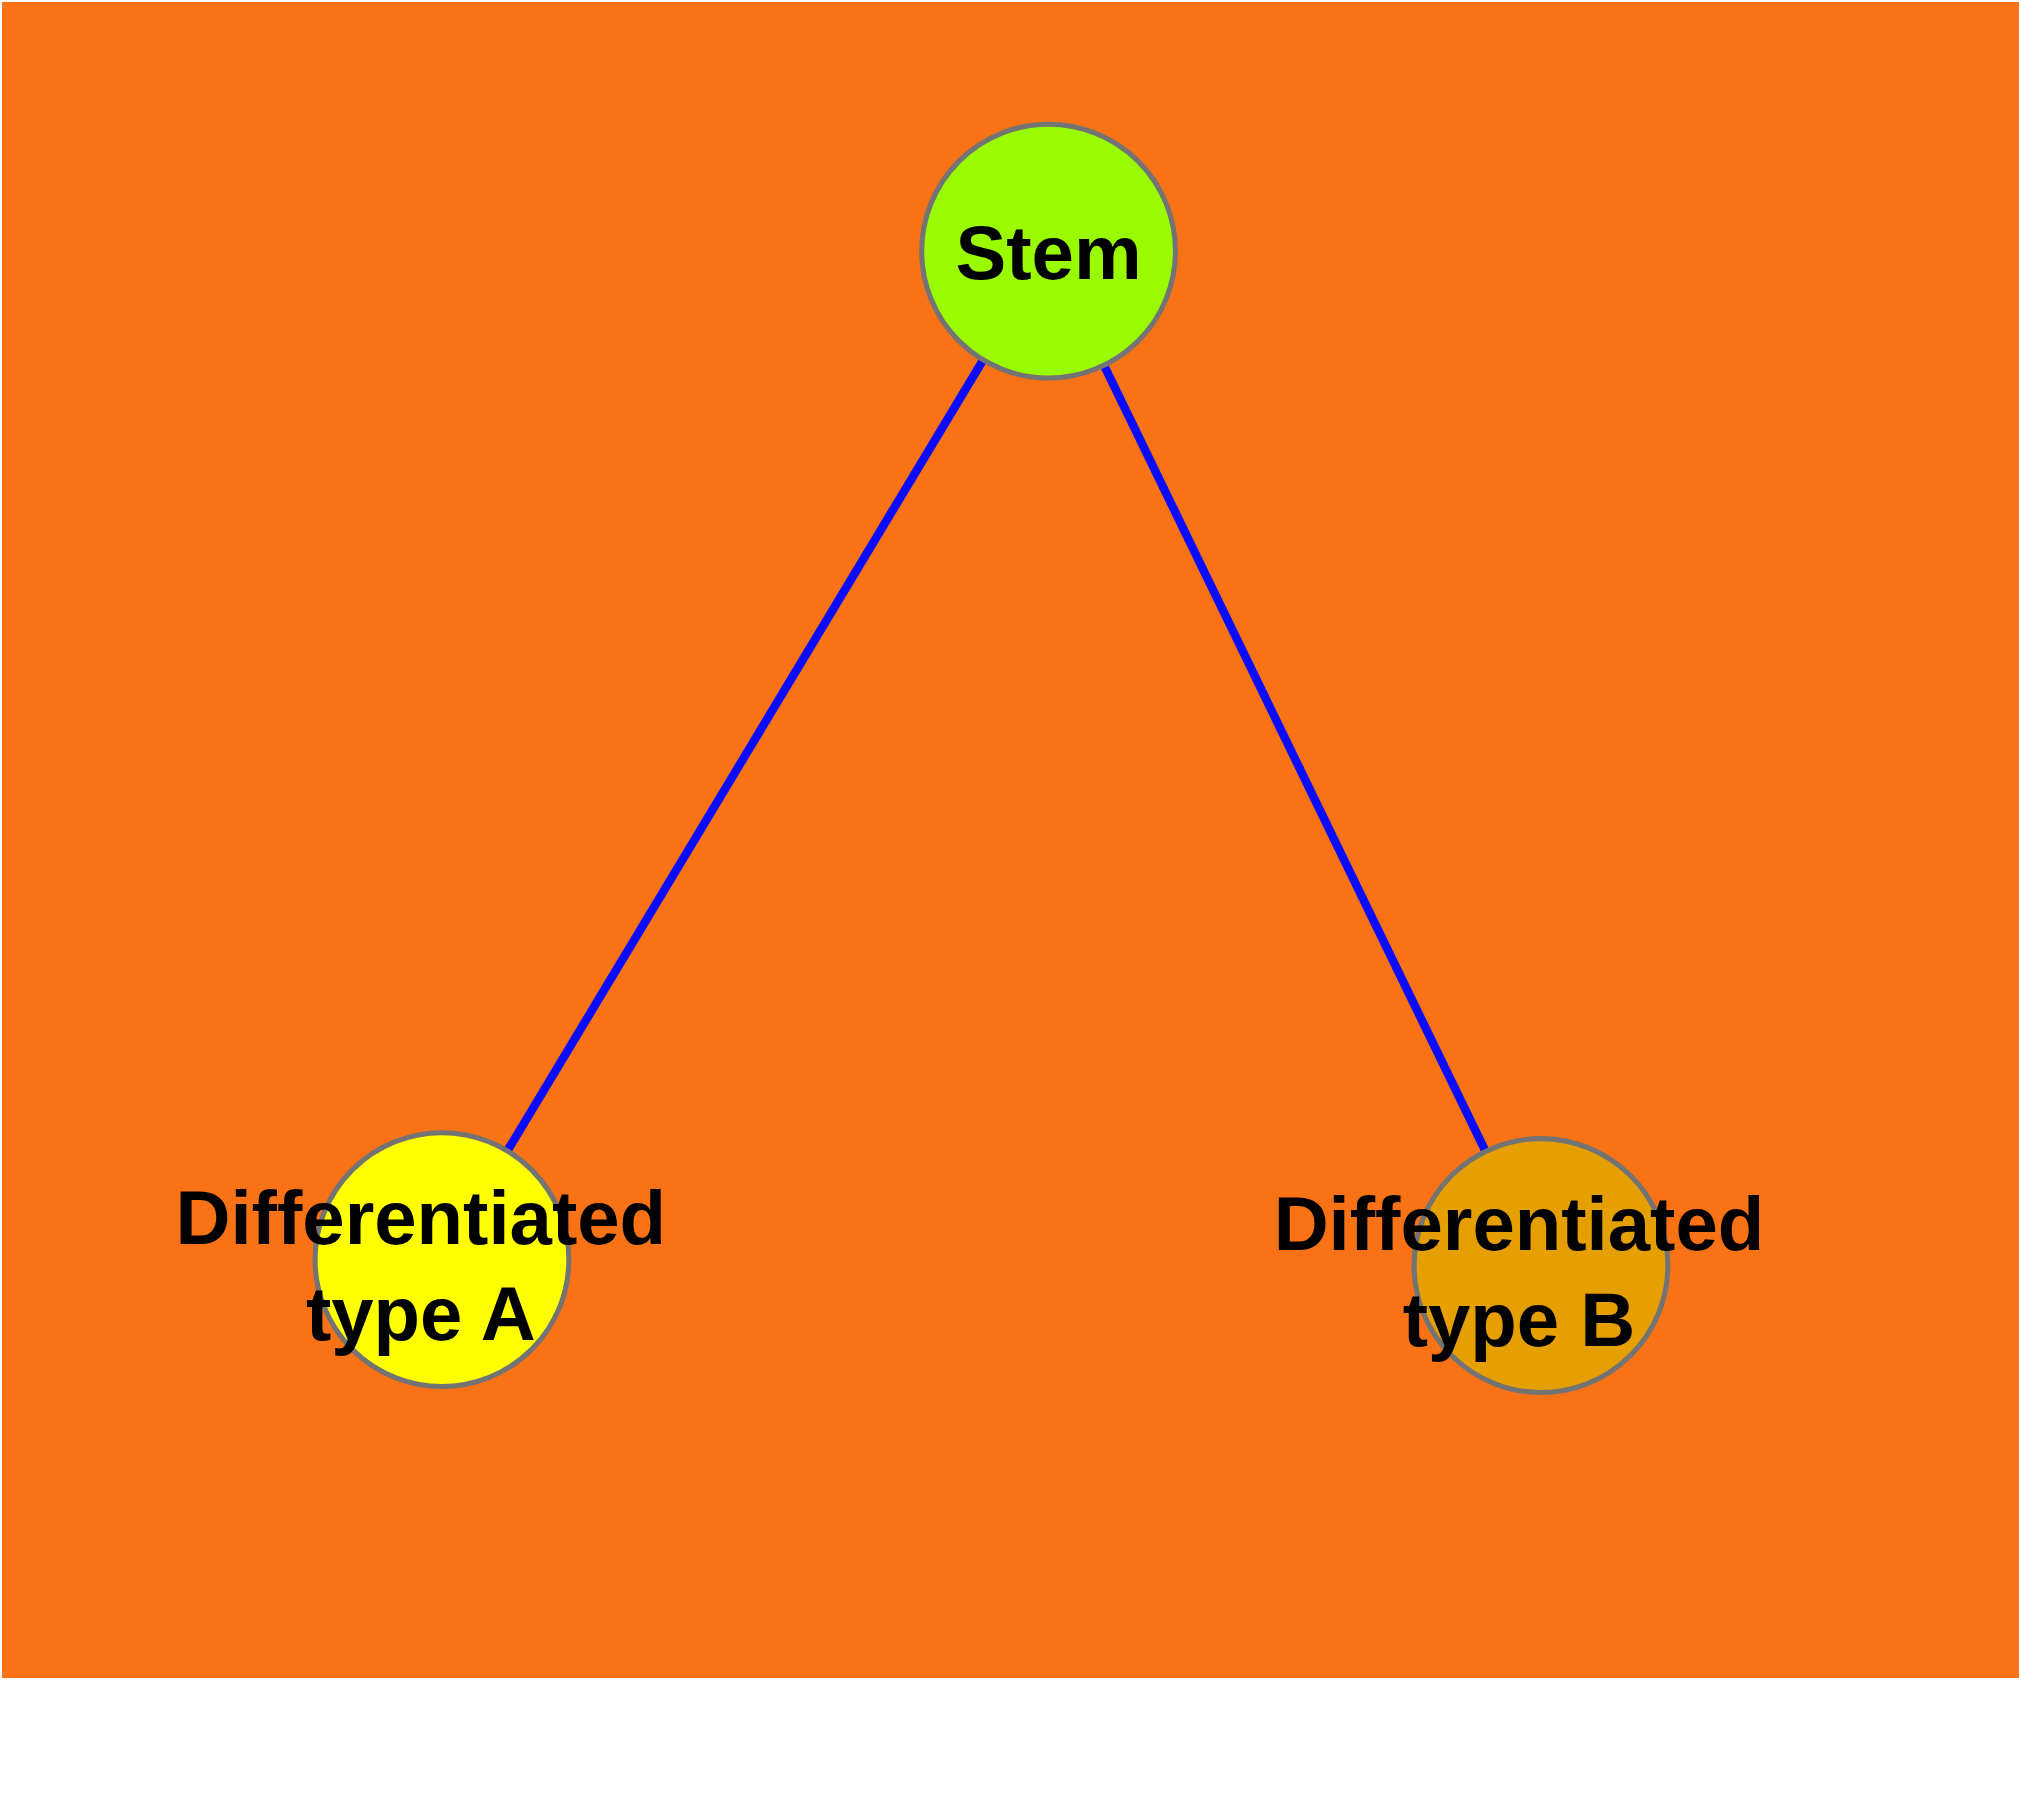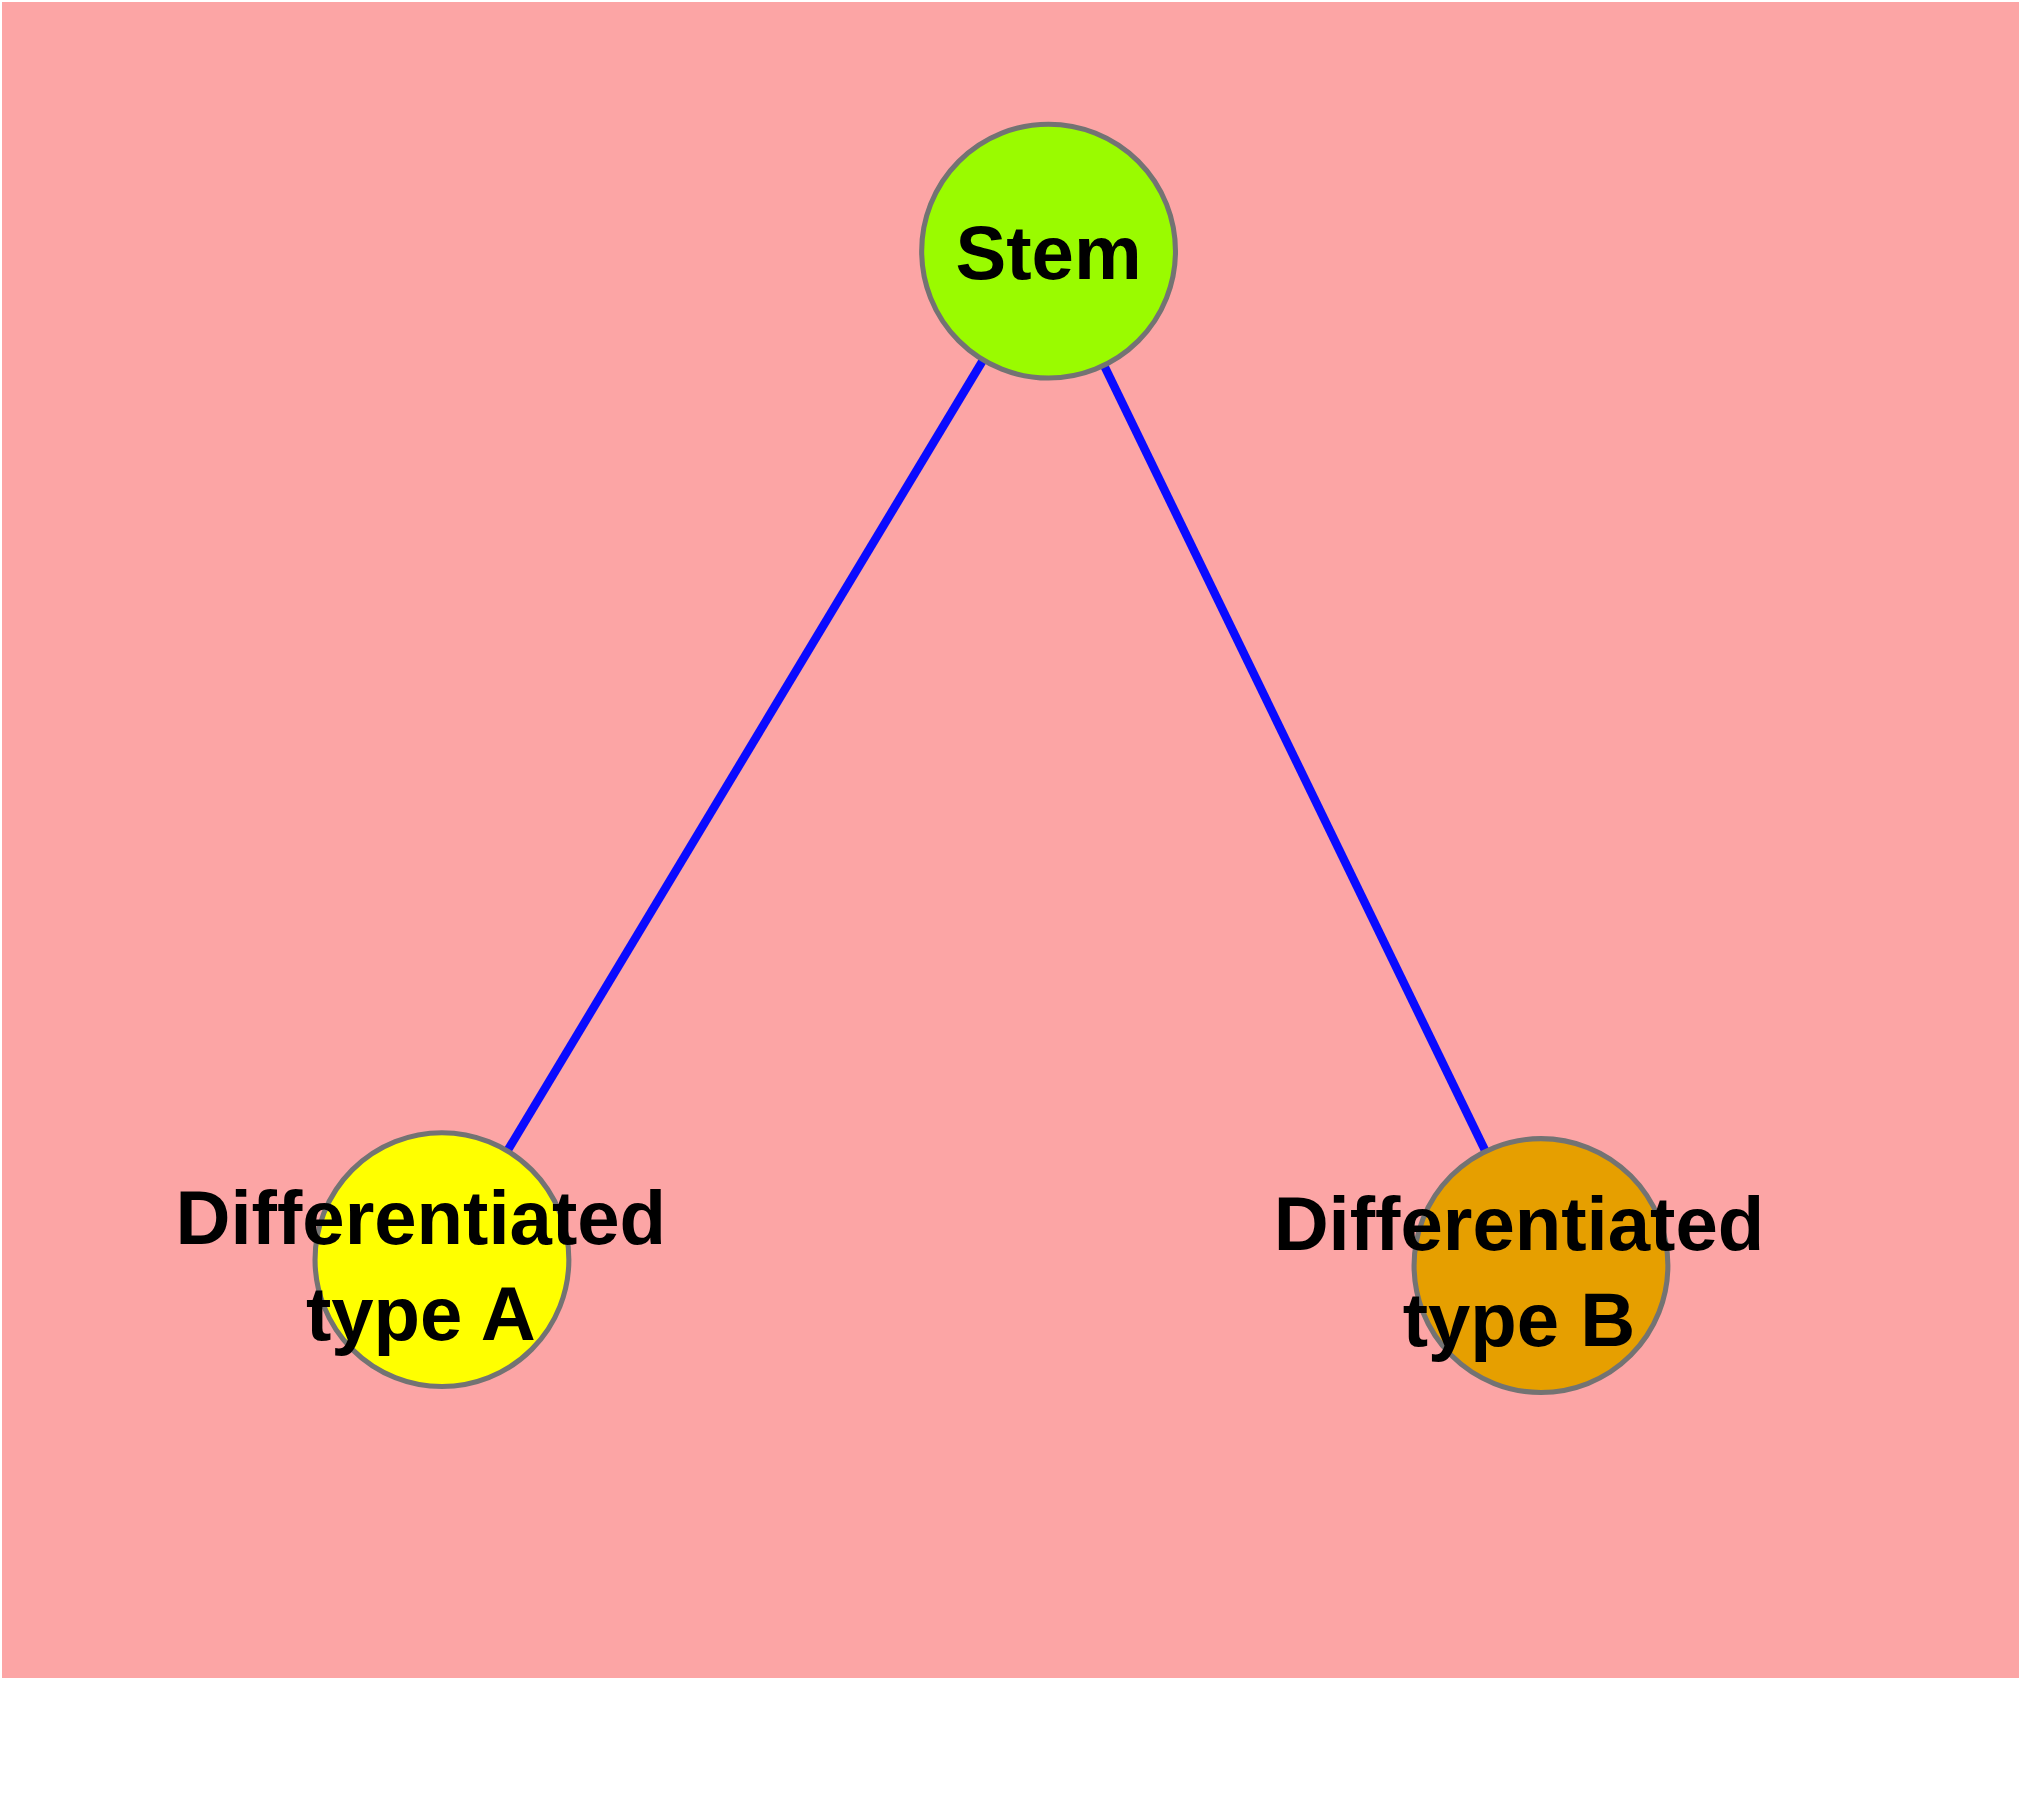--- a/index.html
+++ b/index.html
@@ -7,21 +7,21 @@
     padding: 0;
     background: #ffffff;
     font-family: "Liberation Sans", sans-serif;
   }
   .stage {
     position: relative;
     width: 2021px;
     height: 1680px;
     box-sizing: border-box;
     border: 2.5px solid #ffffff;
-    background: #fca5a5;
+    background: #f97316;
     overflow: hidden;
   }
   .stage svg {
     display: block;
     width: 100%;
     height: 100%;
   }
   .node-label {
     font-family: "Liberation Sans", sans-serif;
     font-weight: bold;

